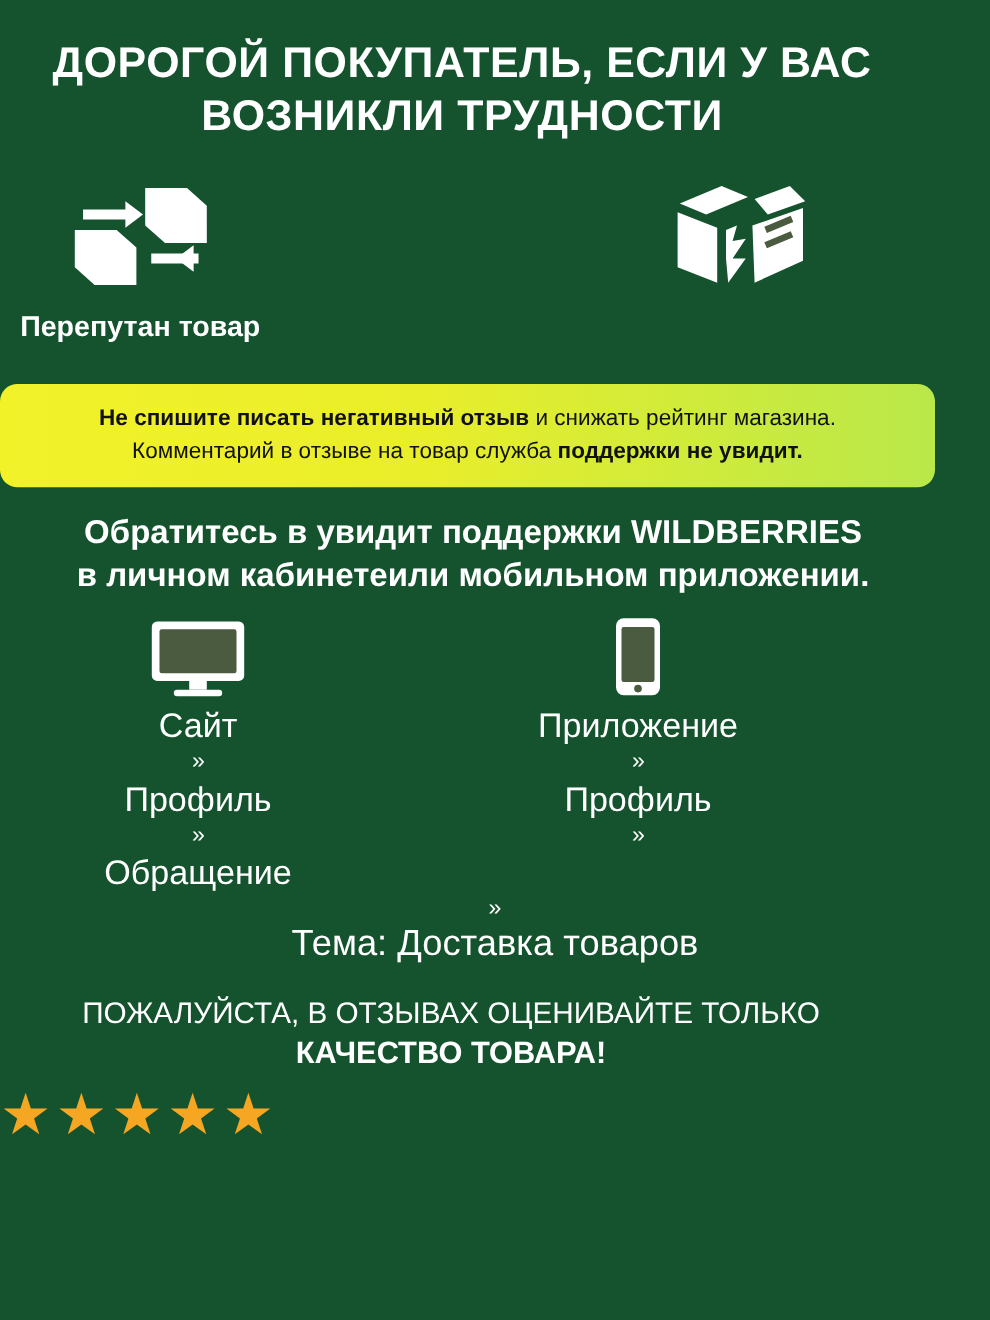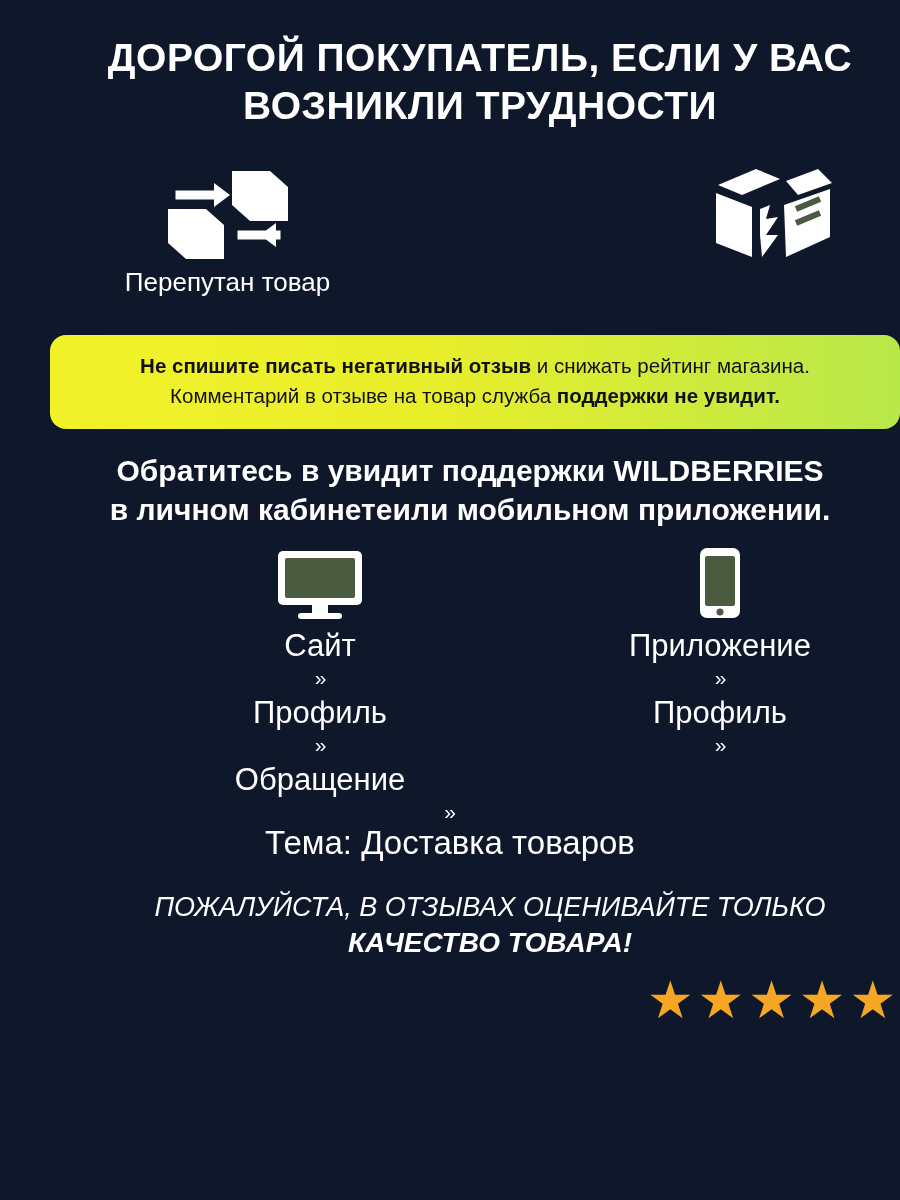--- a/index.html
+++ b/index.html
@@ -10,26 +10,26 @@
     width: 900px;
     height: 1200px;
     background: #ffffff;
     font-family: "Liberation Sans", sans-serif;
     overflow: hidden;
   }
   .poster {
     position: relative;
     width: 900px;
     height: 1200px;
-    background: #0f172a;
+    background: #14532d;
     color: #ffffff;
     box-sizing: border-box;
     display: flex;
     flex-direction: column;
-    align-items: flex-end;
+    align-items: flex-start;
   }
 
   
   .headline {
     margin-top: 34px;
     width: 840px;
     text-align: center;
     font-size: 39px;
     font-weight: bold;
     line-height: 1.22;
@@ -51,24 +51,25 @@
     flex-direction: column;
     align-items: center;
   }
   .problem .glyph {
     height: 104px;
     display: flex;
     align-items: center;
     justify-content: center;
   }
   .problem .caption {
+    margin-top: 14px;
     font-size: 26px;
     line-height: 1.2;
     text-align: center;
-    font-weight: normal;
+    font-weight: bold;
   }
   .problem:nth-child(1) .caption,
   .problem:nth-child(2) .caption { text-align: center; }
 
   
   .warning {
     margin-top: 37px;
     width: 850px;
     background: linear-gradient(90deg, #f2f229 0%, #e9ee2a 45%, #b9e84a 100%);
     border-radius: 16px;
@@ -139,21 +140,20 @@
   }
 
   
   .footer {
     margin-top: 28px;
     width: 820px;
     text-align: center;
     font-size: 27px;
     line-height: 1.3;
     text-transform: uppercase;
-    font-style: italic;
   }
   .footer .strong {
     font-weight: bold;
     font-size: 28px;
   }
   .stars {
     margin-top: 12px;
     text-align: center;
     font-size: 52px;
     letter-spacing: 4px;

